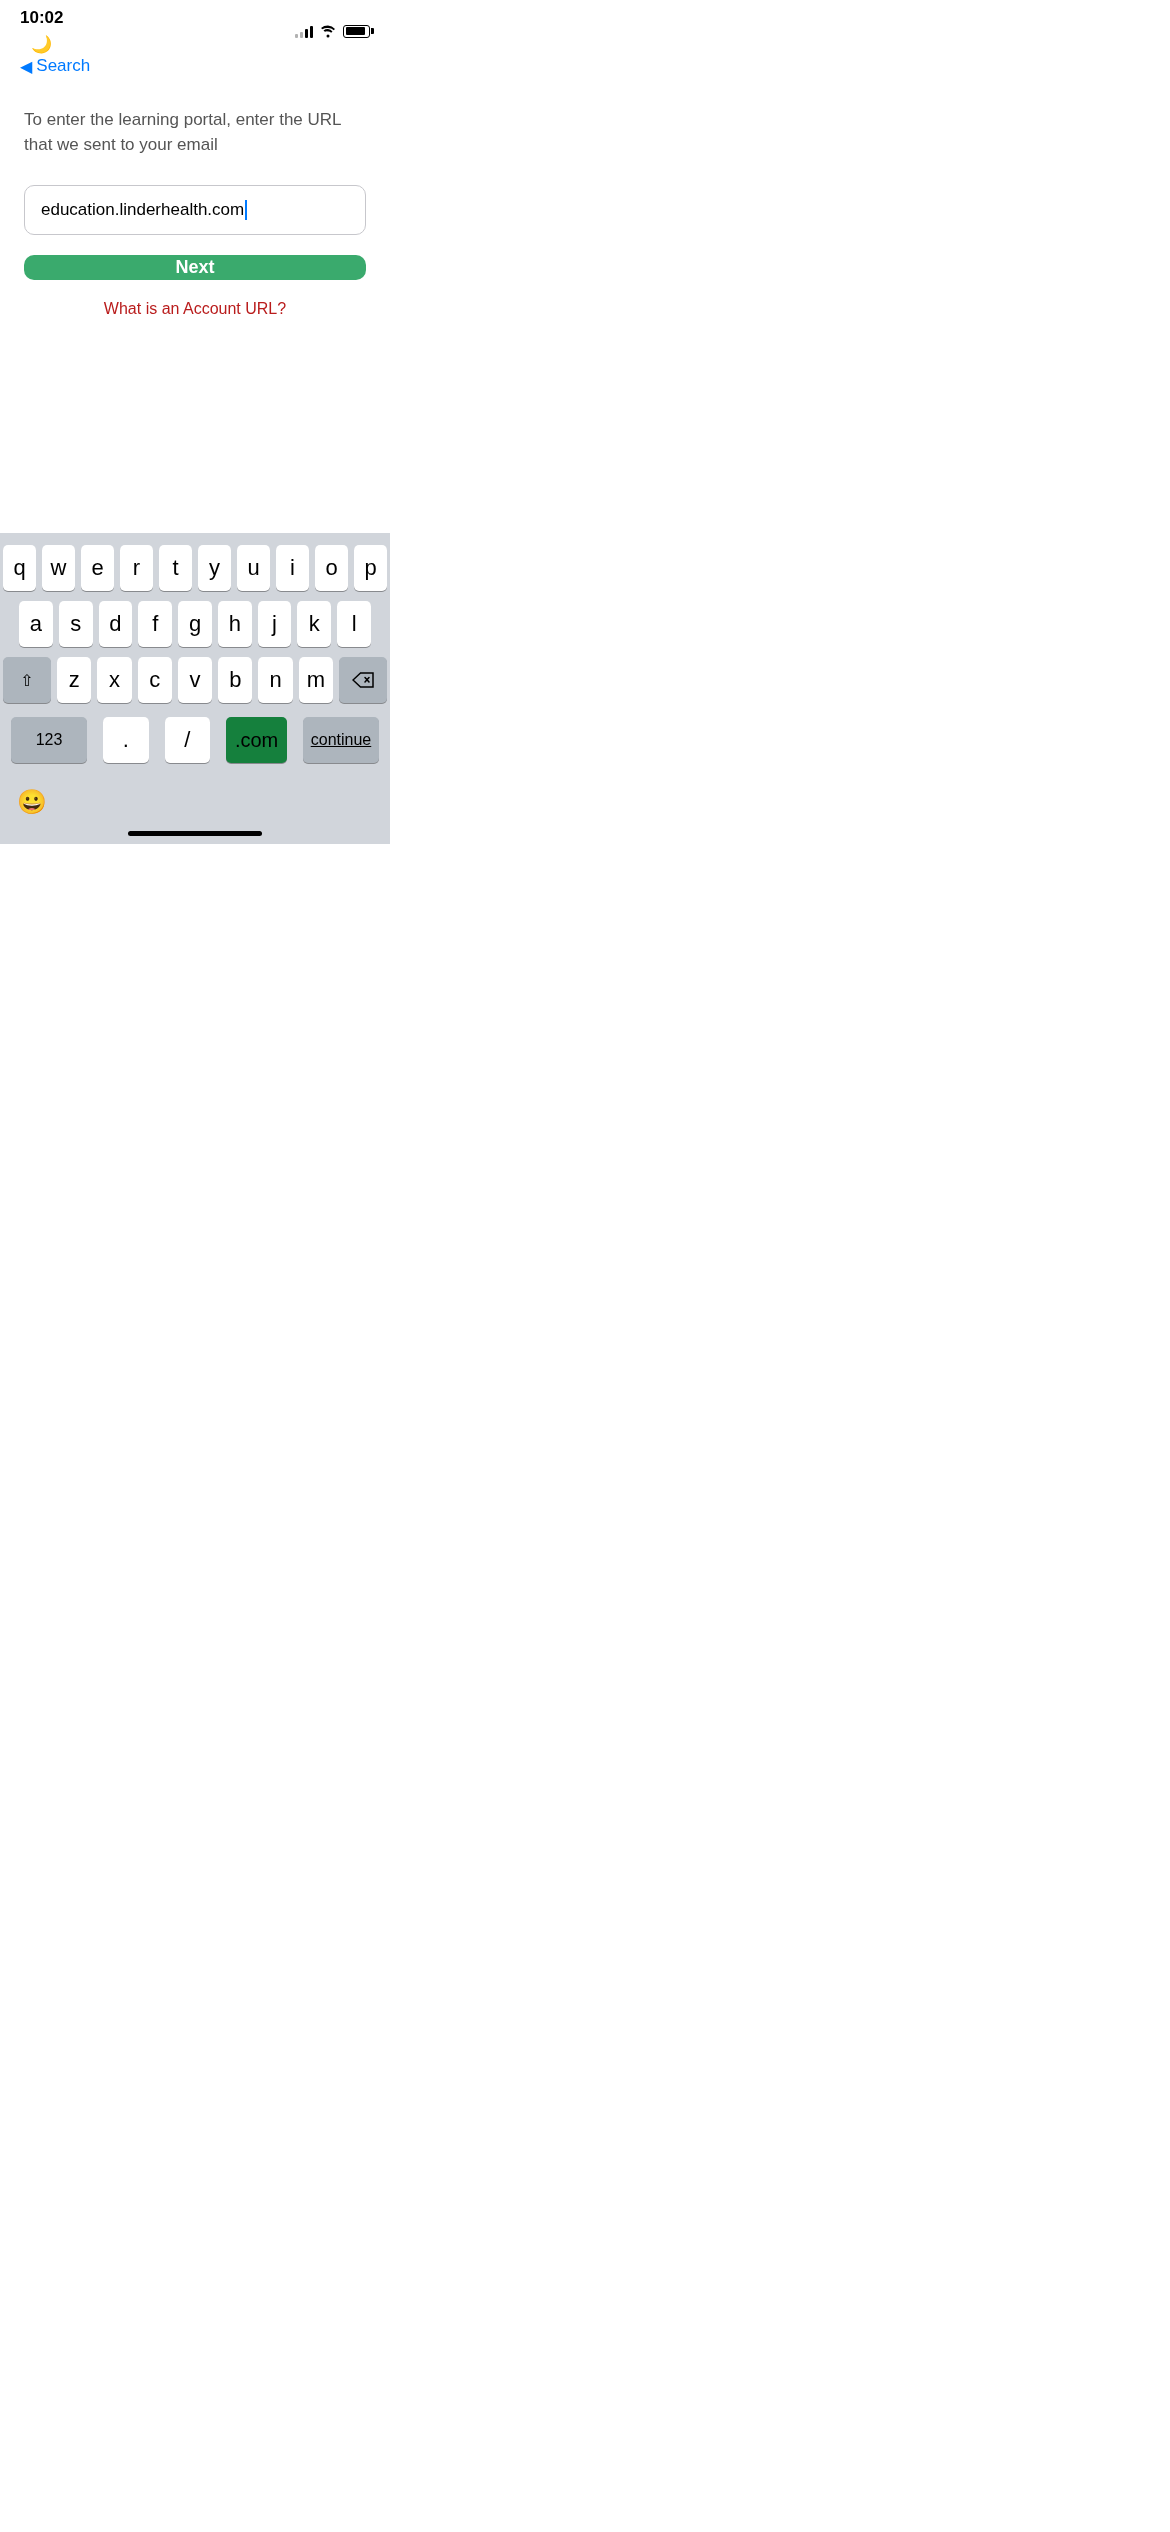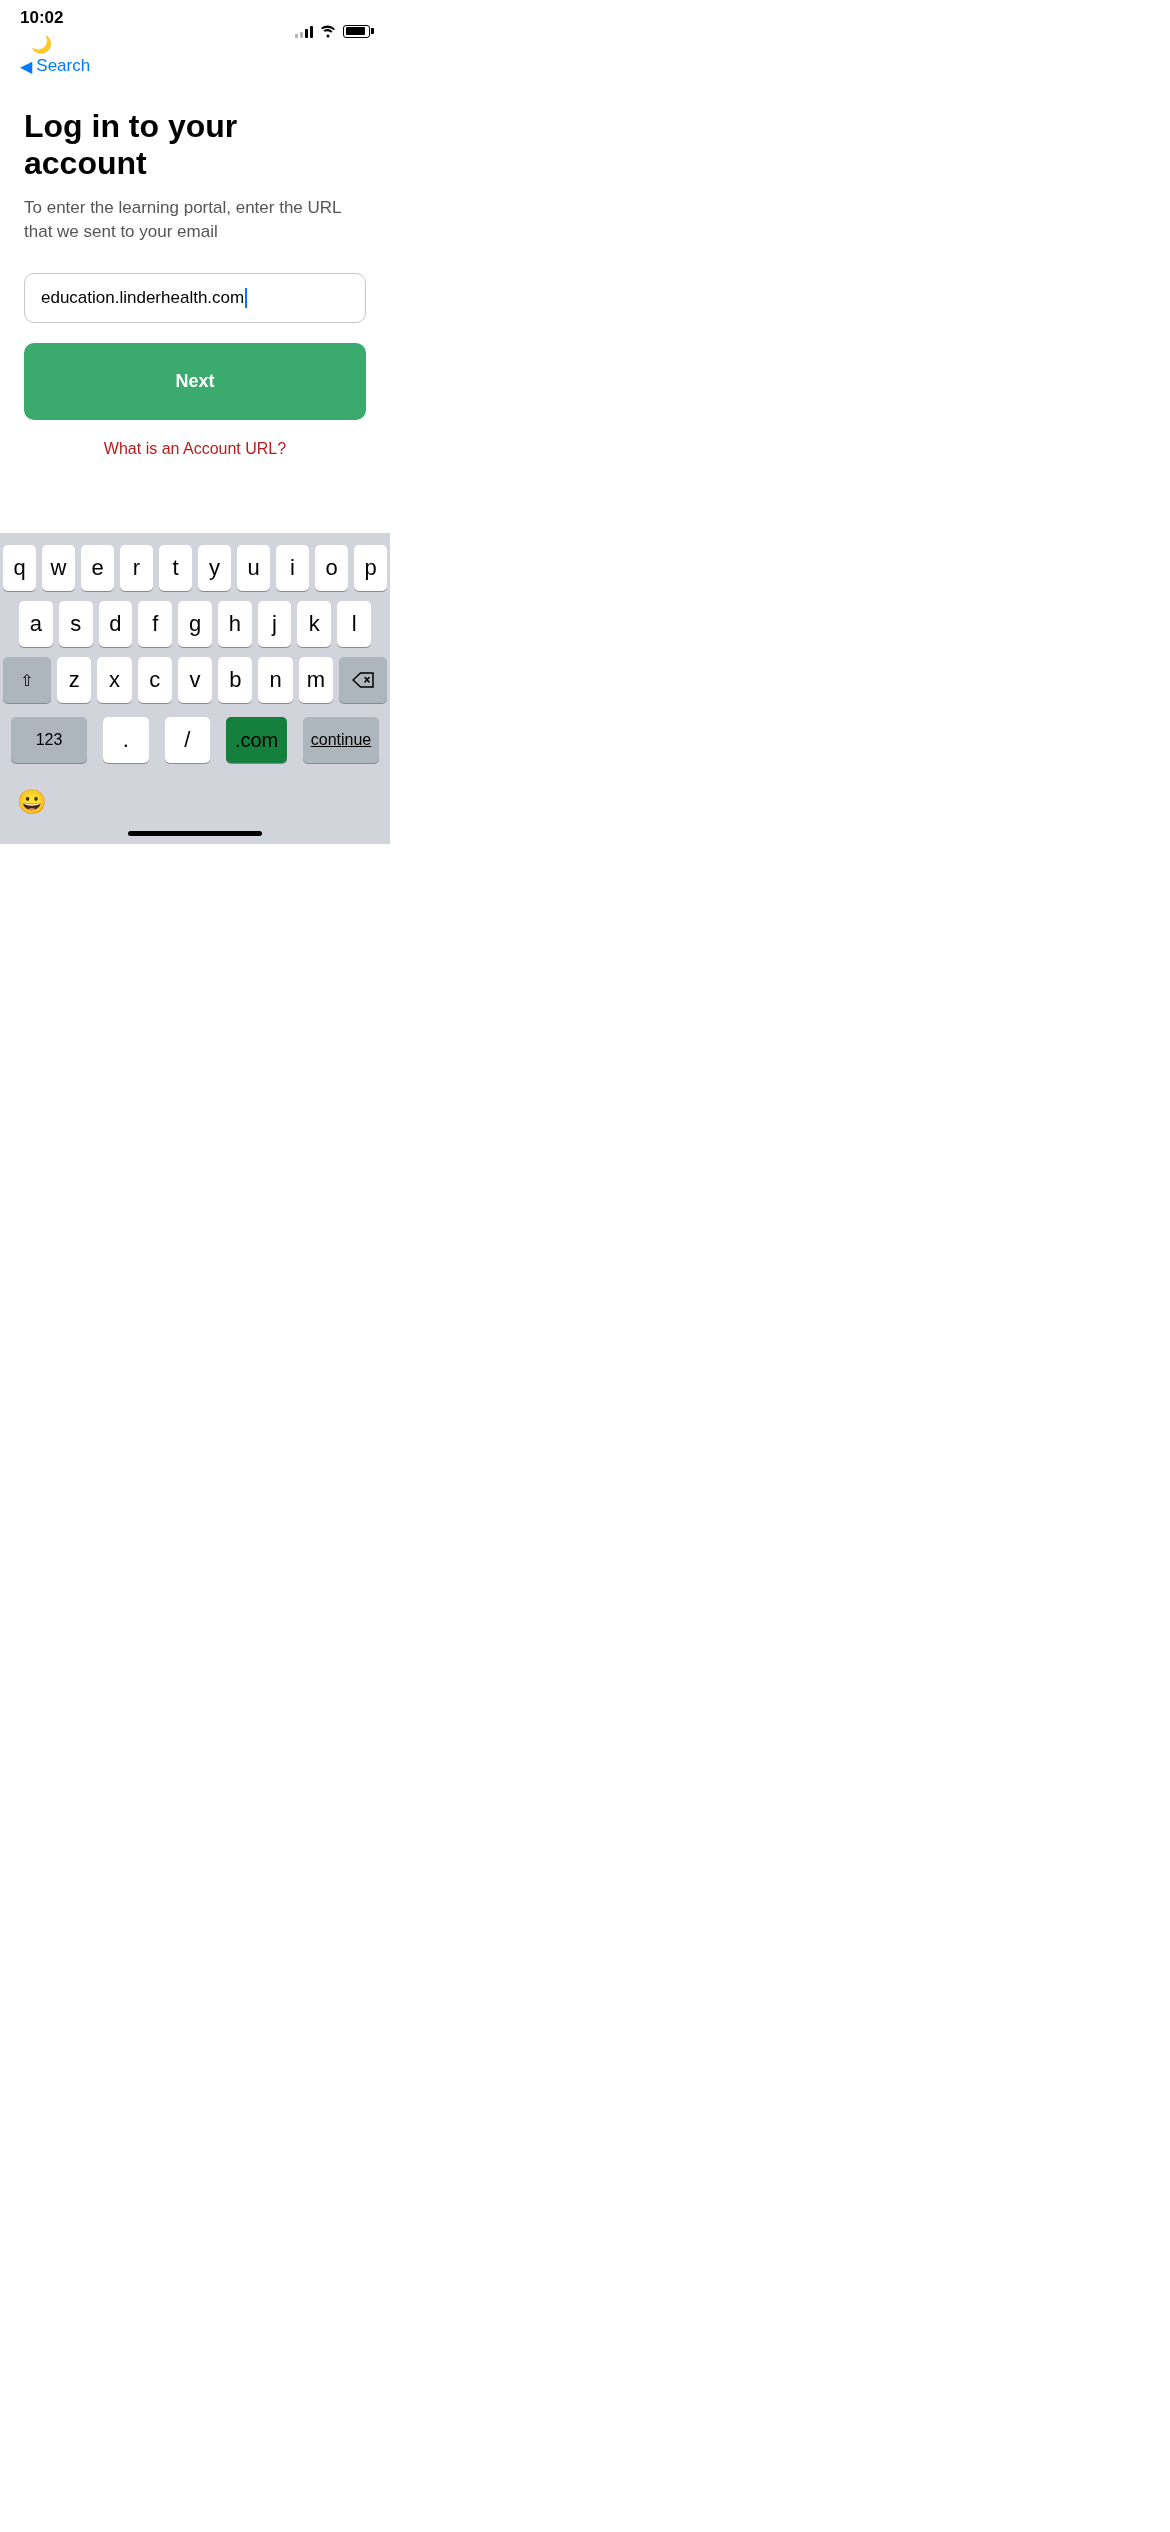--- a/index.html
+++ b/index.html
@@ -159,21 +159,21 @@
     }
 
     @keyframes blink {
       0%, 100% { opacity: 1; }
       50% { opacity: 0; }
     }
 
     
     .next-button {
       width: 100%;
-      padding: 28px;
+      padding: 2px;
       background: #3aaa6d;
       border: none;
       border-radius: 10px;
       color: #fff;
       font-size: 18px;
       font-weight: 600;
       cursor: pointer;
       margin-bottom: 20px;
     }
 
@@ -334,21 +334,20 @@
 </div>
 
 <div class="nav-bar">
   <div class="back-button">
     <span class="back-chevron">◀</span>
     <span>Search</span>
   </div>
 </div>
 
 <div class="main-content">
-  <h1 class="page-title">Log in to your account</h1>
   <p class="page-subtitle">To enter the learning portal, enter the URL that we sent to your email</p>
 
   <div class="url-input-container">
     <span style="font-size:17px;color:#000;">education.linderhealth.com</span>
       <span class="cursor-line"></span>
   </div>
 
   <button class="next-button">Next</button>
 
   <div class="help-link">What is an Account URL?</div>

